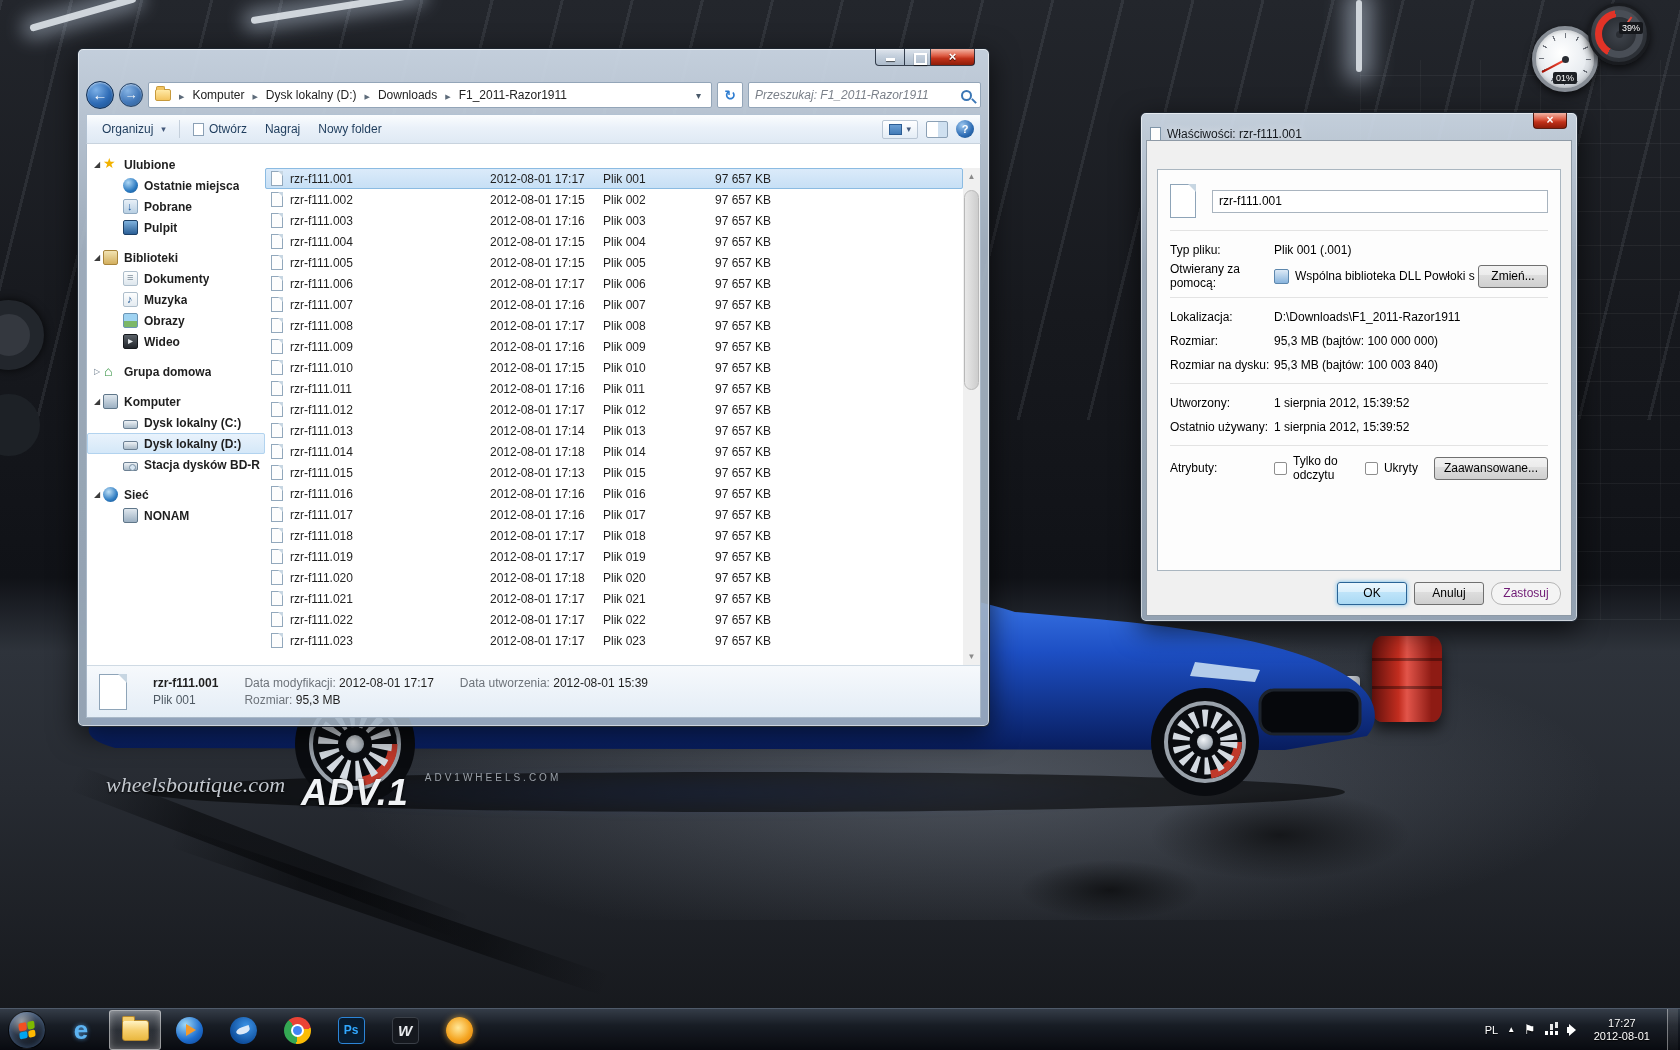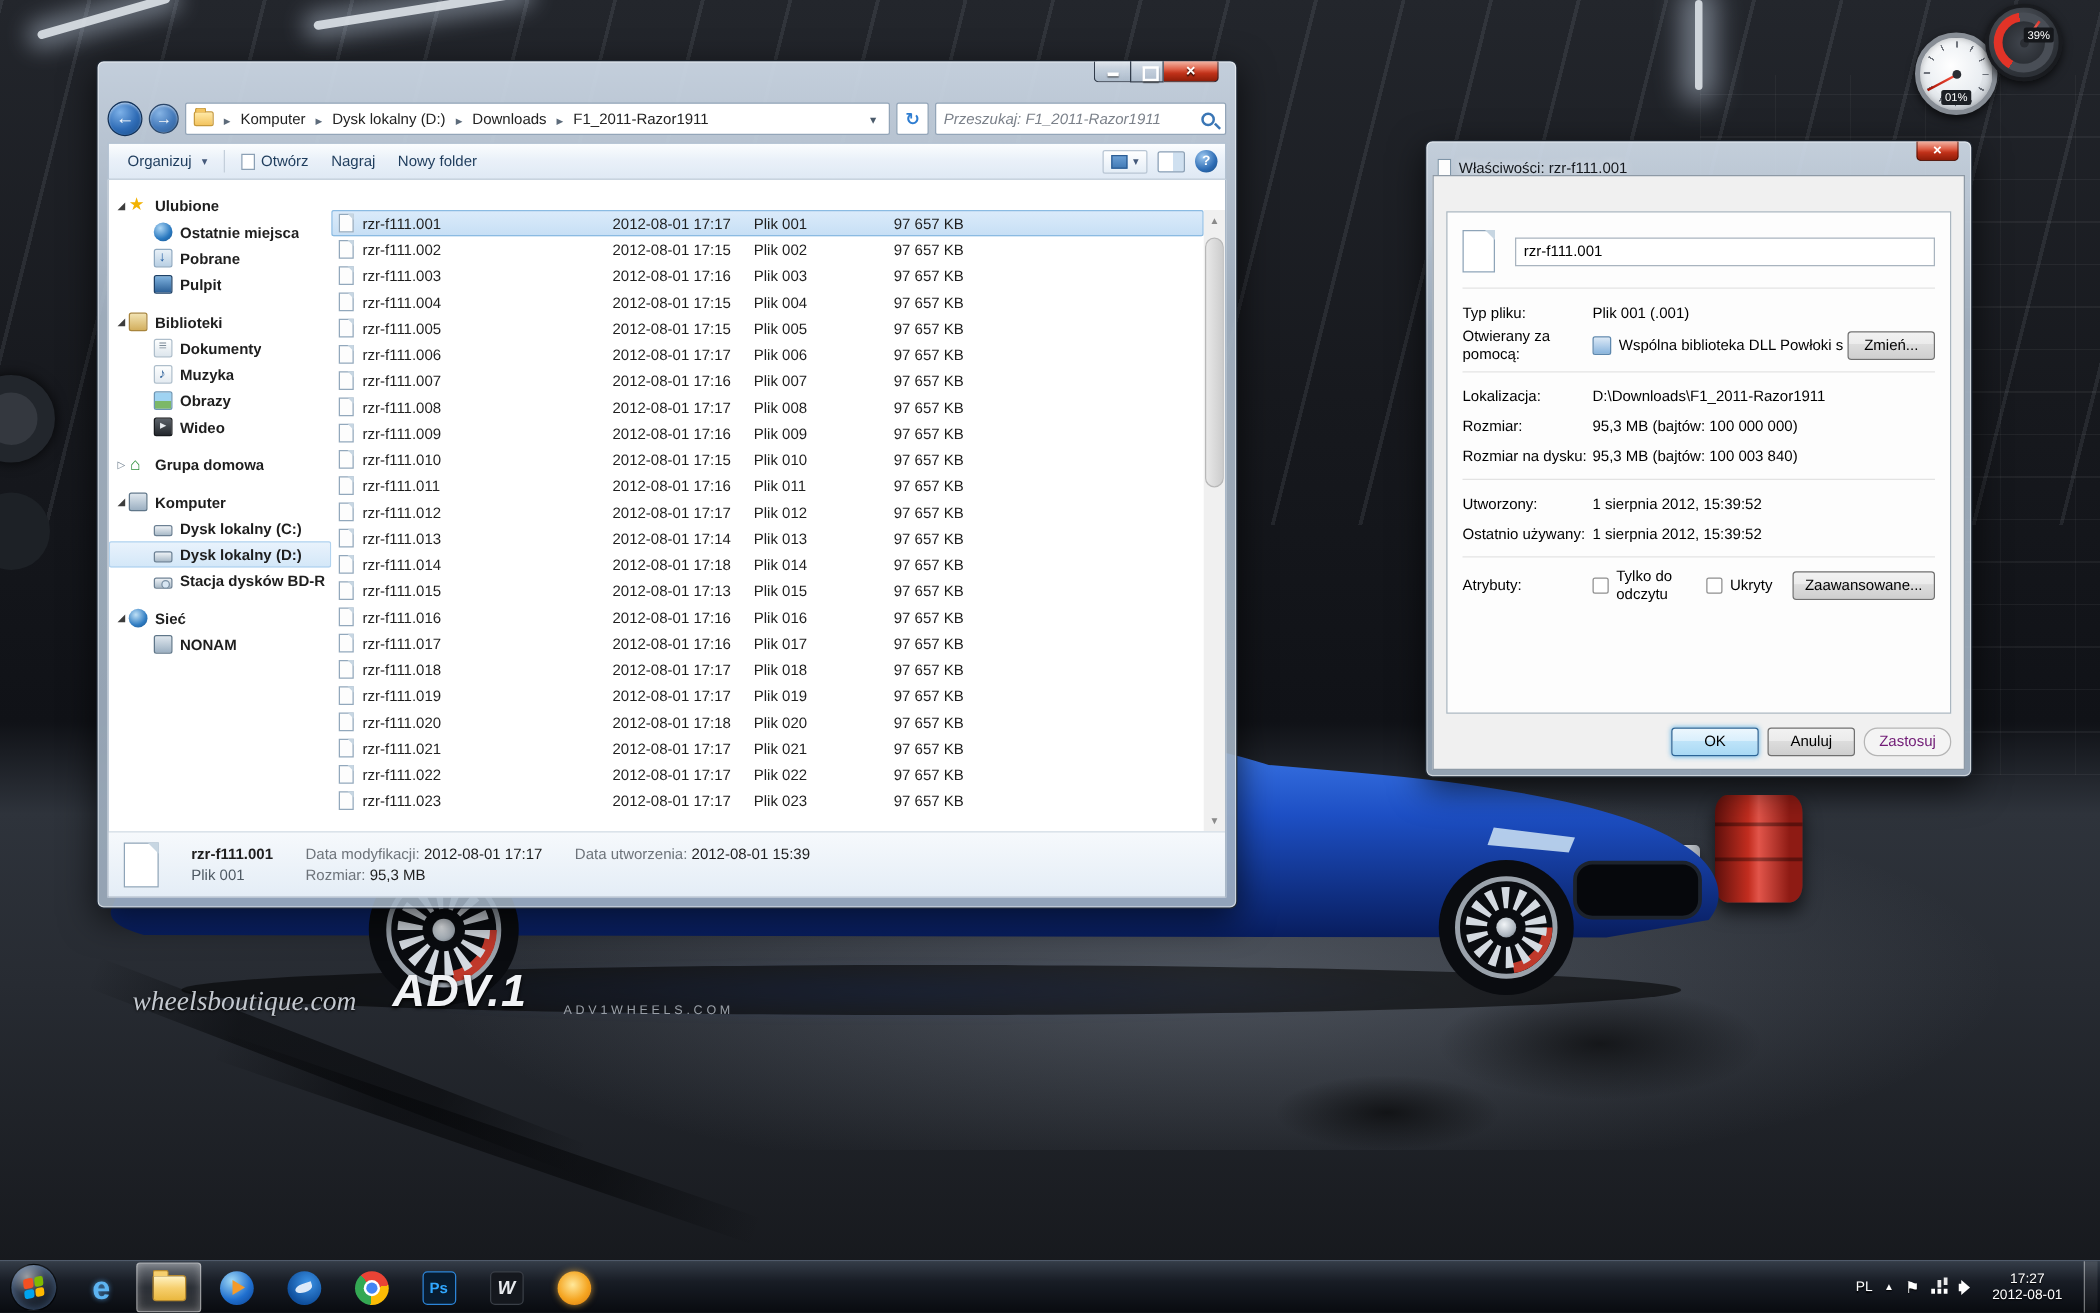--- a/index.html
+++ b/index.html
@@ -30,21 +30,21 @@
   .barrel { position:absolute; left:1372px; top:636px; width:70px; height:86px; border-radius:10px/14px;
     background:linear-gradient(90deg,#5e100c,#c22d1f 38%,#e2554a 50%,#8e1b14 85%); z-index:2; box-shadow:0 8px 14px rgba(0,0,0,.6); }
   .barrel::before { content:""; position:absolute; left:0; right:0; top:22px; height:3px; background:rgba(0,0,0,.35); box-shadow:0 28px 0 rgba(0,0,0,.35); }
   .bucket { position:absolute; left:1330px; top:676px; width:30px; height:34px; border-radius:4px 4px 6px 6px;
     background:linear-gradient(90deg,#8e9299,#d9dde2 45%,#9a9fa6); z-index:2; box-shadow:0 6px 10px rgba(0,0,0,.55); }
   .car-svg { position:absolute; left:55px; top:520px; width:1370px; height:300px; z-index:3; }
   .car-glow { position:absolute; left:260px; top:770px; width:900px; height:46px; border-radius:50%;
     background:radial-gradient(closest-side, rgba(45,95,230,0.22), rgba(0,0,0,0)); z-index:2; filter:blur(4px); }
 
   
-  .watermark { position:absolute; left:106px; top:772px; z-index:4; display:flex; align-items:flex-end; gap:29px; }
+  .watermark { position:absolute; left:106px; top:772px; z-index:4; display:flex; align-items:flex-start; gap:16px; }
   .wm-site { font-family:"Liberation Serif","DejaVu Serif",serif; font-style:italic; font-size:22px; color:#c3c8cf; text-shadow:0 1px 2px #000; }
   .wm-brand { font-size:36px; font-weight:bold; font-style:italic; letter-spacing:1px; color:#f0f2f5; text-shadow:0 1px 3px #000; }
   .wm-sub { font-size:10px; letter-spacing:3px; color:#9aa0a8; }
 
   
   .gauge { position:absolute; border-radius:50%; z-index:6; }
   .gauge-cpu { left:1532px; top:26px; width:66px; height:66px; border:4px solid #878d95;
     background:radial-gradient(circle at 38% 32%, #ffffff, #e4e8ec 55%, #b8bec6); box-shadow:0 3px 8px rgba(0,0,0,.65), inset 0 0 5px rgba(0,0,0,.25); }
   .gauge-cpu .ticks { position:absolute; inset:3px; border-radius:50%;
     background:repeating-conic-gradient(rgba(70,75,85,.75) 0deg 3deg, rgba(0,0,0,0) 3deg 30deg); }

